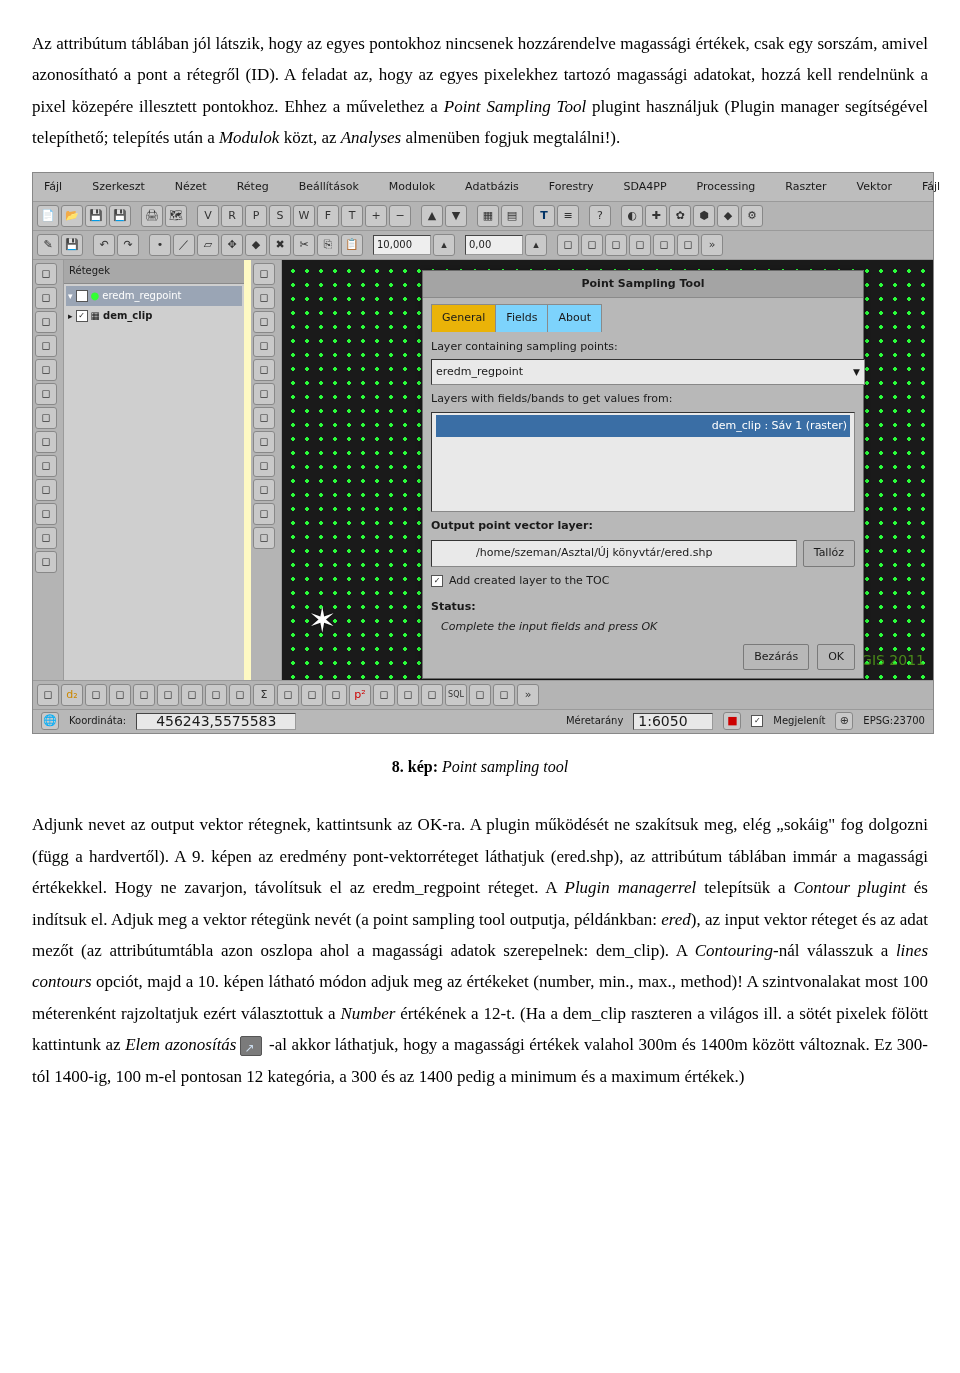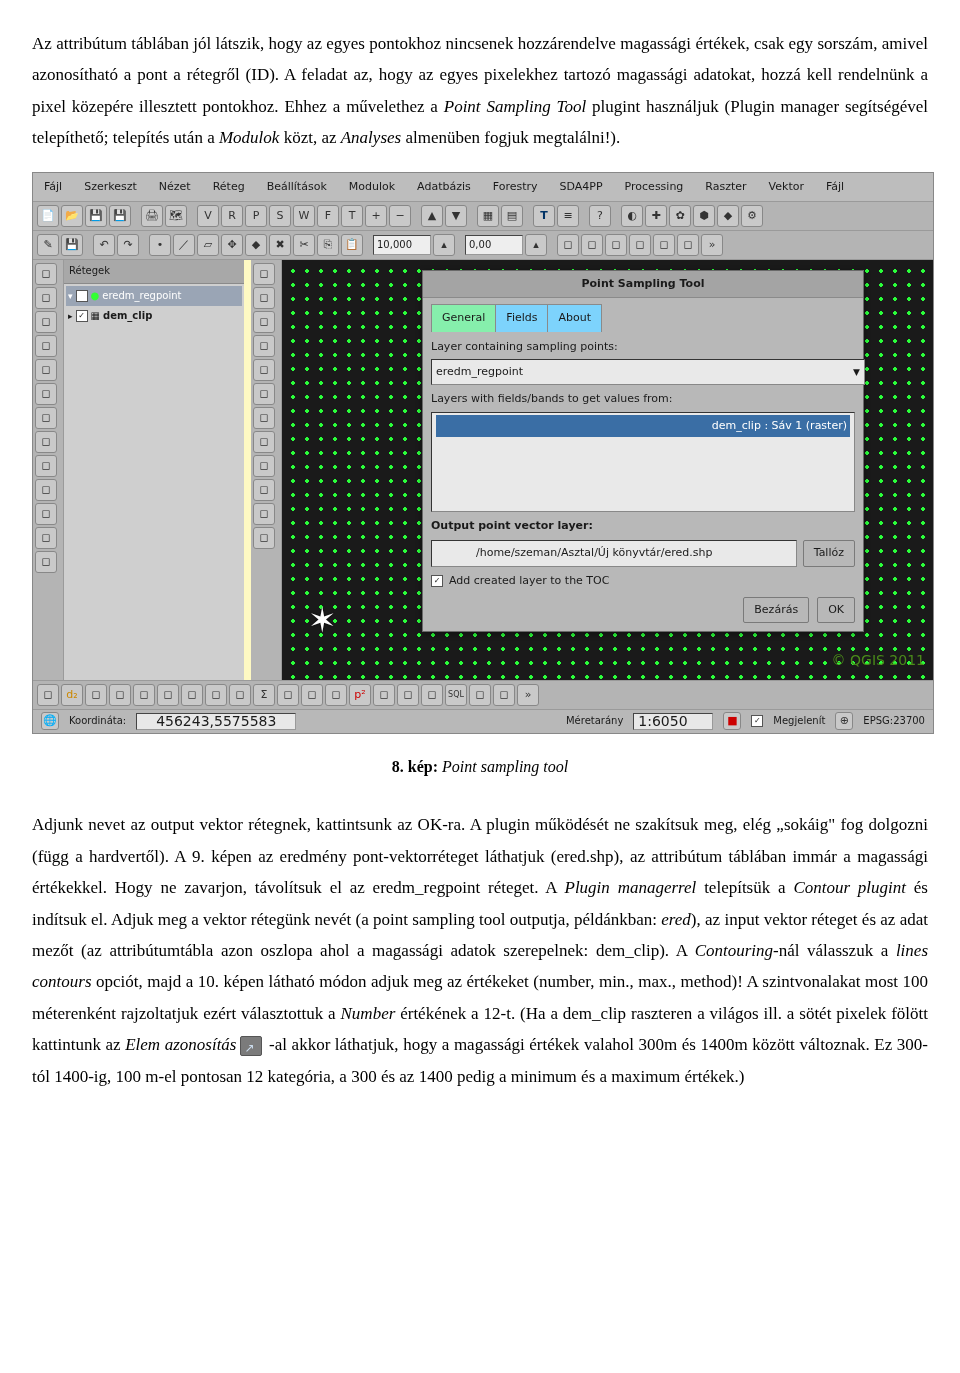--- a/index.html
+++ b/index.html
@@ -32,21 +32,21 @@
     margin: 18px auto 0 auto;
     background: #b0b0b0;
     font-family: 'DejaVu Sans', Arial, sans-serif;
     font-size: 11px;
     color: #1a1a1a;
     border: 1px solid #888;
     position: relative;
   }
   .menubar {
     display: flex;
-    gap: 12px;
+    gap: 20px;
     padding: 2px 6px;
     background: #bdbdbd;
     border-bottom: 1px solid #9a9a9a;
   }
   .menubar span {
     padding: 2px 5px;
   }
   .toolbar {
     display: flex;
     flex-wrap: wrap;
@@ -188,21 +188,21 @@
     margin-bottom: 5px;
   }
   .tabs .tab {
     padding: 3px 10px;
     background: #7dd3fc;
     border: 1px solid #8a8a8a;
     border-bottom: none;
     margin-right: -1px;
   }
   .tabs .tab.active {
-    background: #86efac;
+    background: #eab308;
   }
   .dlabel { margin: 4px 0 2px 0; }
   .dselect, .dlistbox, .dinput {
     background: #e9e9e9;
     border: 1px inset #888;
     padding: 2px 4px;
     font-size: 11px;
   }
   .dselect { width: 100%; display:flex; justify-content:space-between; align-items:center;}
   .dselect .arrow { font-size: 9px; }
@@ -445,20 +445,24 @@
           <div class="dlabel" style="font-weight:bold">Output point vector layer:</div>
           <div class="row">
             <div class="dinput">/home/szeman/Asztal/Új könyvtár/ered.shp</div>
             <div class="dbtn">Tallóz</div>
           </div>
           <div class="row">
             <span class="cbox">✓</span>
             <span>Add created layer to the TOC</span>
           </div>
 
+          <div class="status-line">
+            <b>Status:</b>
+            <div class="status-sub">Complete the input fields and press OK</div>
+          </div>
 
           <div class="dlg-buttons">
             <div class="dbtn">Bezárás</div>
             <div class="dbtn">OK</div>
           </div>
         </div>
       </div>
     </div>
   </div>
 

